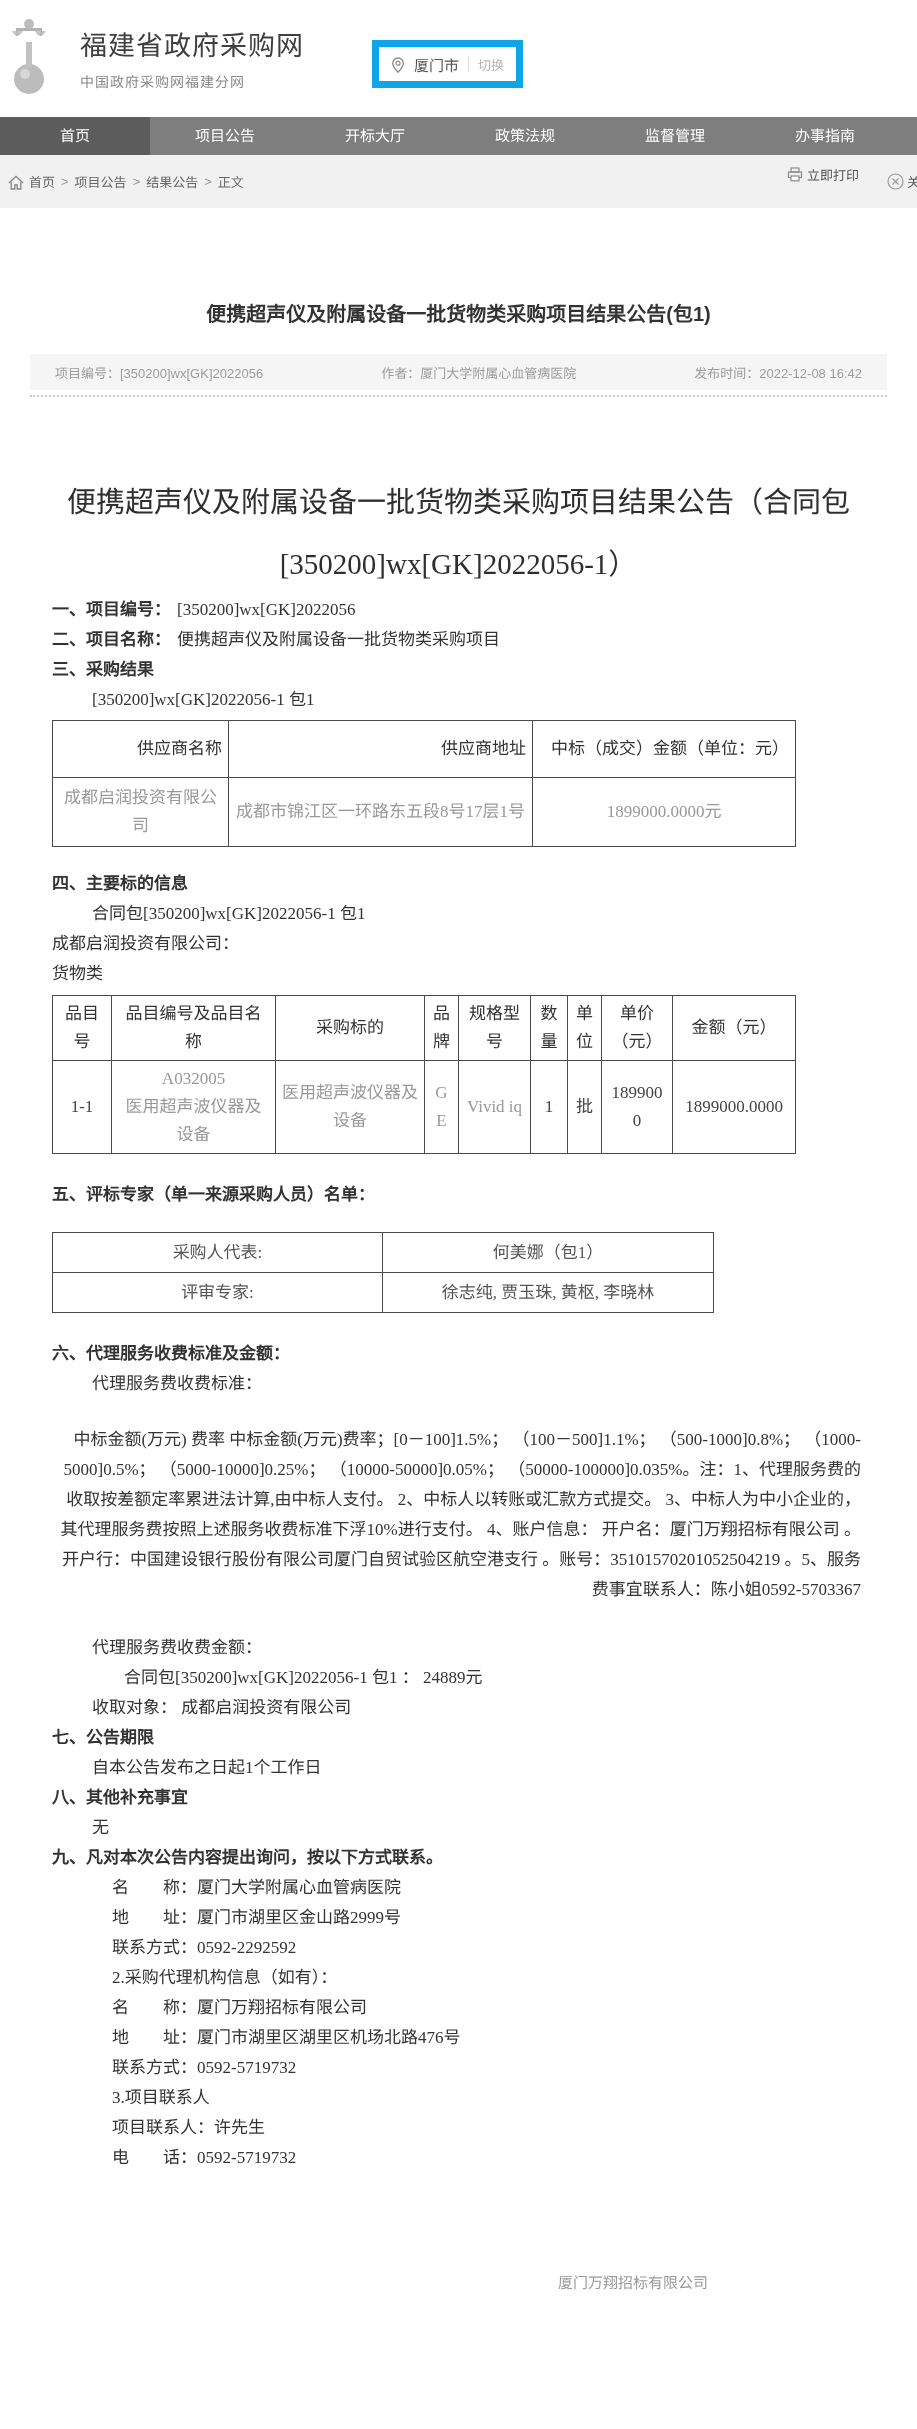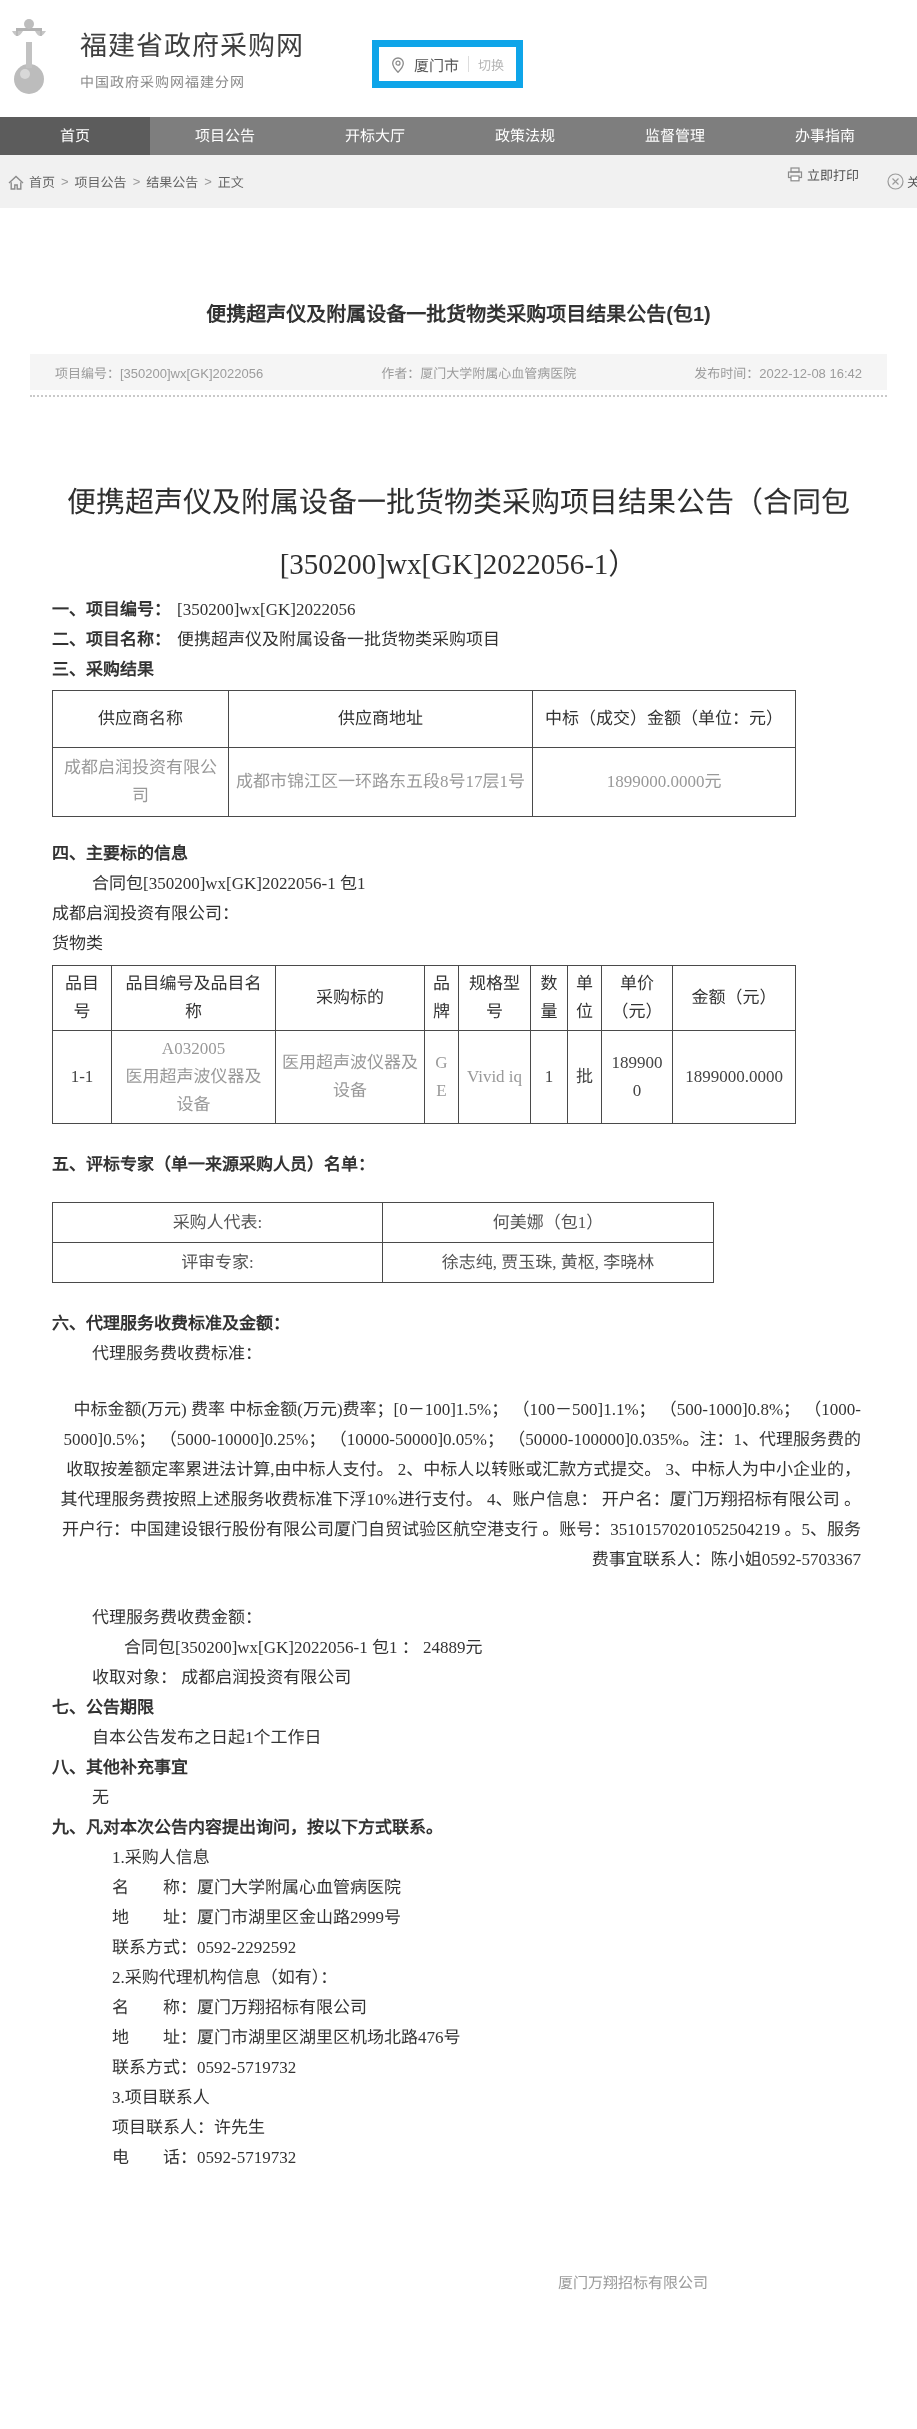--- a/index.html
+++ b/index.html
@@ -42,21 +42,21 @@
   .val{margin-left:6px;}
   .ind1{padding-left:40px;}
   .ind2{padding-left:72px;}
   .ind3{padding-left:60px;}
   .first-sec{}
   
   table{border-collapse:collapse;table-layout:fixed;}
   td,th{border:1px solid #4a4a4a;text-align:center;vertical-align:middle;font-weight:normal;
     font-family:"Liberation Serif","DejaVu Serif",serif;font-size:17px;padding:4px 6px;word-break:break-all;}
   .tbl-result{width:743px;margin-top:5px;}
-  .tbl-result th{height:48px;line-height:26px;color:#333;}
+  .tbl-result th{height:48px;line-height:26px;color:#333;text-align:right;}
   .tbl-result td{height:60px;line-height:28px;color:#999;}
   .tbl-goods{width:743px;margin-top:6px;}
   .tbl-goods th{height:54px;line-height:28px;color:#333;}
   .tbl-goods td{height:84px;line-height:28px;color:#444;}
   .tbl-goods td.gray{color:#999;}
   .prewrap{white-space:pre-line;}
   .tbl-experts{width:661px;margin-top:22px;}
   .tbl-experts td{height:31px;line-height:31px;color:#555;}
   .sec-gap{margin-top:22px;}
   .sec-gap2{margin-top:26px;}
@@ -156,20 +156,21 @@
 
   <div class="line first-sec">
     <span class="h-num">一、项目编号：</span><span class="val">[350200]wx[GK]2022056</span>
   </div>
   <div class="line">
     <span class="h-num">二、项目名称：</span><span class="val">便携超声仪及附属设备一批货物类采购项目</span>
   </div>
   <div class="line">
     <span class="h-num">三、采购结果</span>
   </div>
+  <div class="line ind1">[350200]wx[GK]2022056-1 包1</div>
 
   <table class="tbl-result">
     <colgroup>
         <col style="width:176px">
         <col style="width:304px">
         <col style="width:263px">
       </colgroup>
     <tbody>
         <tr>
       <th>供应商名称</th>
@@ -268,21 +269,20 @@
   <div class="line ind1">自本公告发布之日起1个工作日</div>
 
   <div class="line">
     <span class="h-num">八、其他补充事宜</span>
   </div>
   <div class="line ind1">无</div>
 
   <div class="line">
     <span class="h-num">九、凡对本次公告内容提出询问，按以下方式联系。</span>
   </div>
-  <div class="line ind3">1.采购人信息</div>
   <div class="line ind3">名　　称：厦门大学附属心血管病医院</div>
   <div class="line ind3">地　　址：厦门市湖里区金山路2999号</div>
   <div class="line ind3">联系方式：0592-2292592</div>
   <div class="line ind3">2.采购代理机构信息（如有）：</div>
   <div class="line ind3">名　　称：厦门万翔招标有限公司</div>
   <div class="line ind3">地　　址：厦门市湖里区湖里区机场北路476号</div>
   <div class="line ind3">联系方式：0592-5719732</div>
   <div class="line ind3">3.项目联系人</div>
   <div class="line ind3">项目联系人：许先生</div>
   <div class="line ind3">电　　话：0592-5719732</div>

